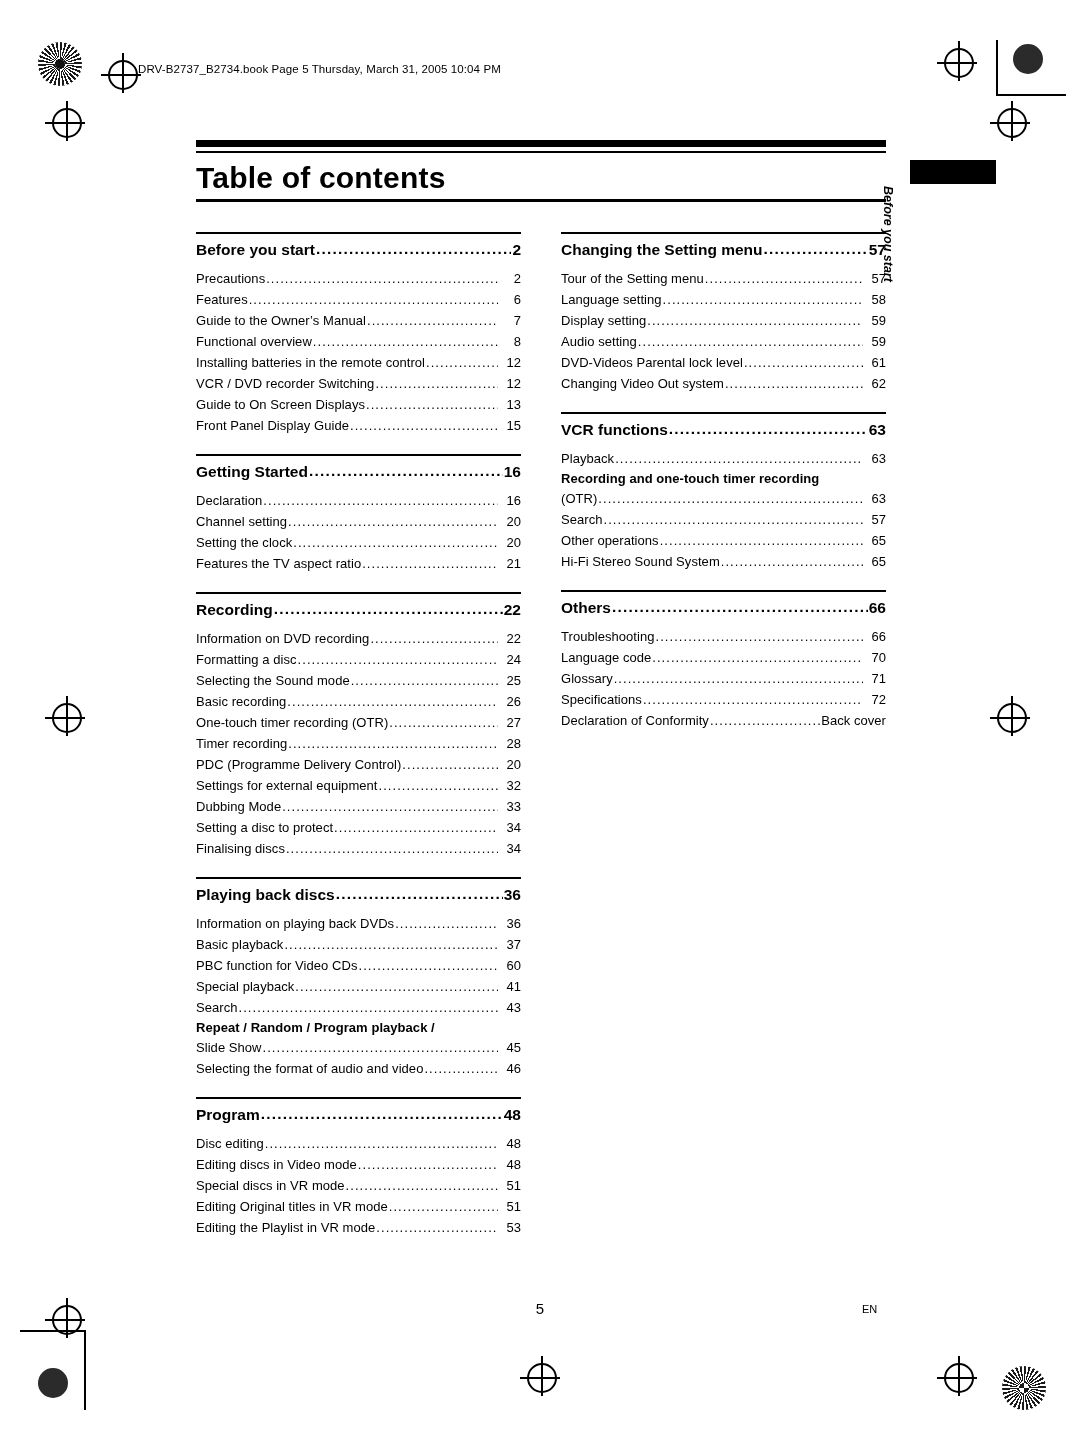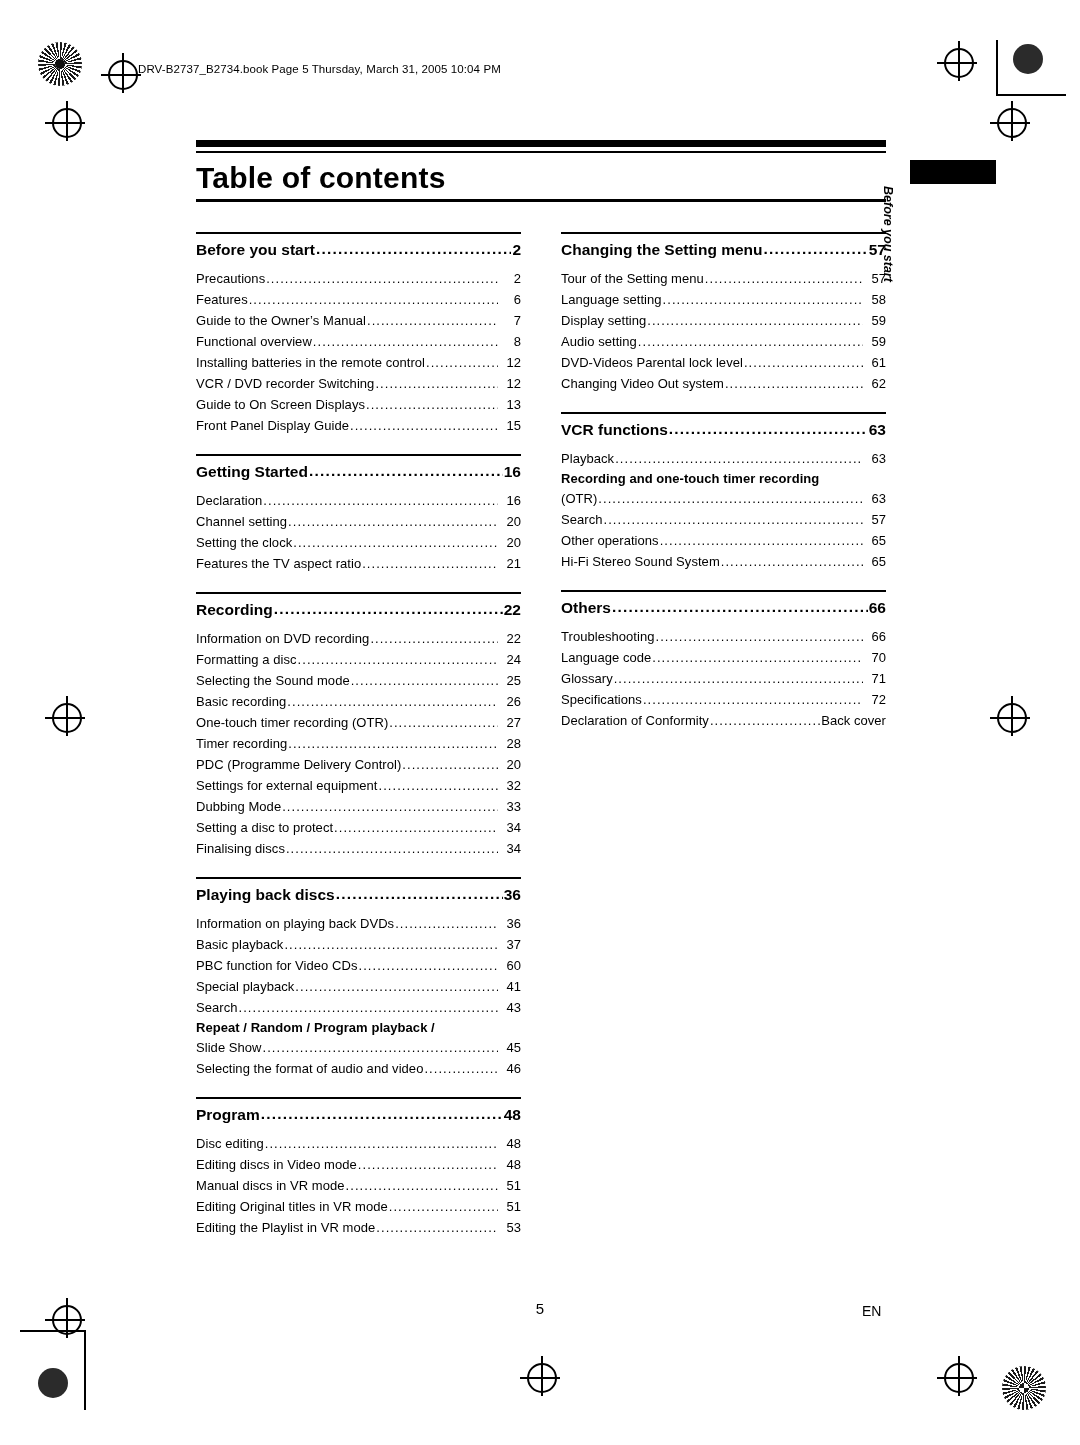--- a/index.html
+++ b/index.html
@@ -203,21 +203,21 @@
     left: 0;
     top: 1300px;
     width: 1080px;
     text-align: center;
     font-size: 15px;
   }
   .folio-en {
     position: absolute;
     left: 862px;
     top: 1303px;
-    font-size: 14px;
+    font-size: 11px;
   }
 </style>
 </head>
 <body>
 
 <div class="reg-star" style="left:38px; top:42px;"></div>
 <div class="reg-dot" style="left:55px; top:59px;"></div>
 
 <div class="reg-circle" style="left:108px; top:60px;"></div>
 <div class="reg-circle" style="left:52px; top:108px;"></div>
@@ -445,21 +445,21 @@
             <span class="txt">Disc editing</span>
             <span class="dots">........................................................................................................................................................</span>
             <span class="pg">48</span>
           </div>
           <div class="entry">
             <span class="txt">Editing discs in Video mode</span>
             <span class="dots">........................................................................................................................................................</span>
             <span class="pg">48</span>
           </div>
           <div class="entry">
-            <span class="txt">Manual discs in VR mode</span>
+            <span class="txt">Special discs in VR mode</span>
             <span class="dots">........................................................................................................................................................</span>
             <span class="pg">51</span>
           </div>
           <div class="entry">
             <span class="txt">Editing Original titles in VR mode</span>
             <span class="dots">........................................................................................................................................................</span>
             <span class="pg">51</span>
           </div>
           <div class="entry">
             <span class="txt">Editing the Playlist in VR mode</span>

